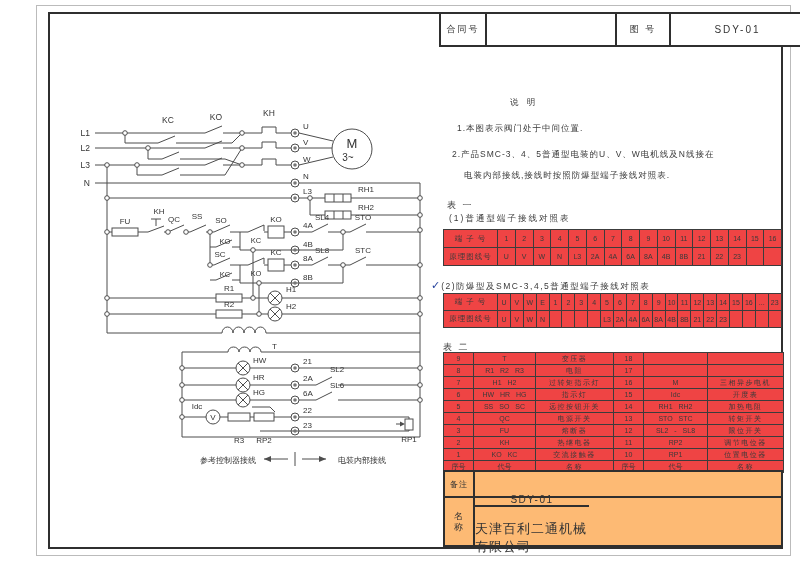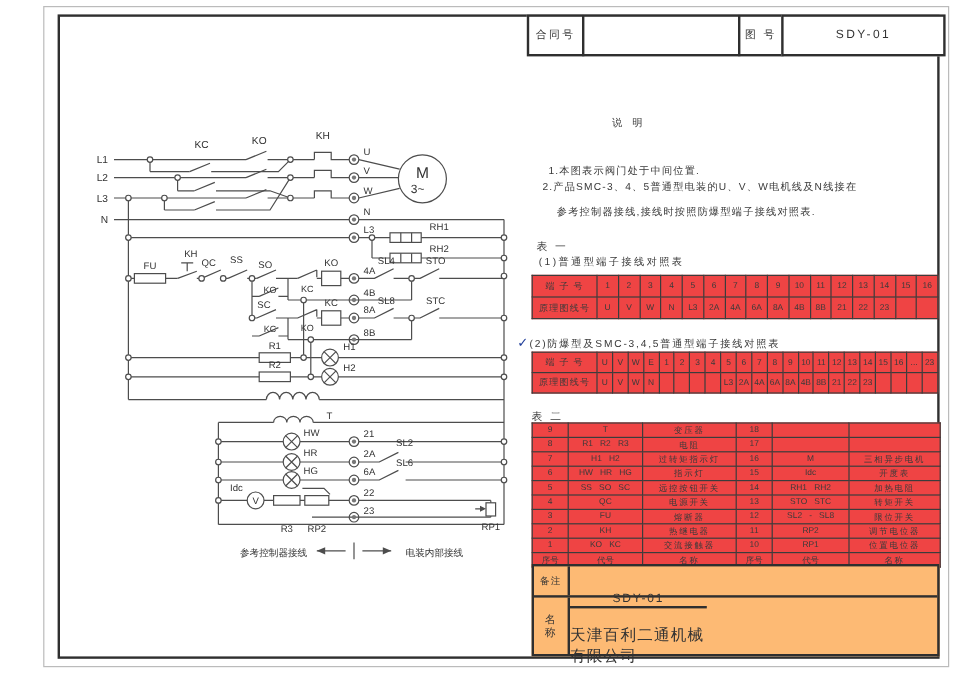--- a/index.html
+++ b/index.html
@@ -6,27 +6,27 @@
   .page{position:relative;width:800px;height:566px;background:#ffffff;
         font-family:"Liberation Sans","DejaVu Sans",sans-serif;color:#333;overflow:hidden;}
   .outer-border{position:absolute;left:36px;top:5px;width:755px;height:551px;border:1px solid #bbb;box-sizing:border-box;}
   .inner-frame{position:absolute;left:48px;top:12px;width:735px;height:537px;border:2px solid #2f2f2f;box-sizing:border-box;}
   
   .hdr{position:absolute;left:441px;top:12px;height:35px;display:flex;}
   .hdr .cell{box-sizing:border-box;border:2px solid #2f2f2f;margin-left:-2px;height:35px;
              display:flex;align-items:center;justify-content:center;font-size:9px;letter-spacing:2px;background:#fff;}
   .hdr .c1{width:48px;}
   .hdr .c2{width:132px;}
-  .hdr .c3{width:38px;}
+  .hdr .c3{width:56px;}
   .hdr .c4{width:137px;font-size:10px;letter-spacing:2px;}
   
   .notes{position:absolute;left:452px;top:97px;width:325px;font-size:8.5px;letter-spacing:1px;color:#3a3a3a;}
   .notes .n-title{padding-left:58px;letter-spacing:3px;}
-  .notes .n1{margin-top:28px;padding-left:5px;}
-  .notes .n2{margin-top:1px;}
+  .notes .n1{margin-top:14px;padding-left:5px;}
+  .notes .n2{margin-top:14px;}
   .notes .n3{margin-top:9px;padding-left:12px;}
   
   .cap{position:absolute;font-size:8.5px;letter-spacing:2px;color:#3a3a3a;white-space:nowrap;}
   .tbl{position:absolute;border-collapse:collapse;table-layout:fixed;background:#ef4444;}
   .tbl td{border:1px solid #3c3c3c;text-align:center;vertical-align:middle;padding:0;font-size:7px;color:#3a3a3a;overflow:hidden;}
   .tbl td.rowlbl{font-size:7.5px;letter-spacing:1px;}
   .checkline{position:absolute;left:431px;top:279px;font-size:8.5px;letter-spacing:1.5px;color:#3a3a3a;white-space:nowrap;}
   .checkline .chk{color:#23409b;font-size:11px;font-weight:bold;letter-spacing:0;margin-right:1px;}
   
   .comp td{height:11px;font-size:7px;}
@@ -286,21 +286,21 @@
     <div class="cell c1">合同号</div>
     <div class="cell c2"></div>
     <div class="cell c3">图 号</div>
     <div class="cell c4">SDY-01</div>
   </div>
 
   <div class="notes">
     <div class="n-title">说 明</div>
     <div class="n1">1.本图表示阀门处于中间位置.</div>
     <div class="n2">2.产品SMC-3、4、5普通型电装的U、V、W电机线及N线接在</div>
-    <div class="n3">参考控制器接线,接线时按照防爆型端子接线对照表.</div>
+    <div class="n3">电装内部接线,接线时按照防爆型端子接线对照表.</div>
   </div>
 
   <div class="cap" style="left:447px;top:199px;font-size:9px;">表 一</div>
   <div class="cap" style="left:449px;top:213px;">(1)普通型端子接线对照表</div>
   <table class="tbl" style="left:443px;top:229px;width:338px;">
     <colgroup>
         <col style="width:54px">
         <col span="16" style="width:17.75px">
       </colgroup>
     <tbody>

